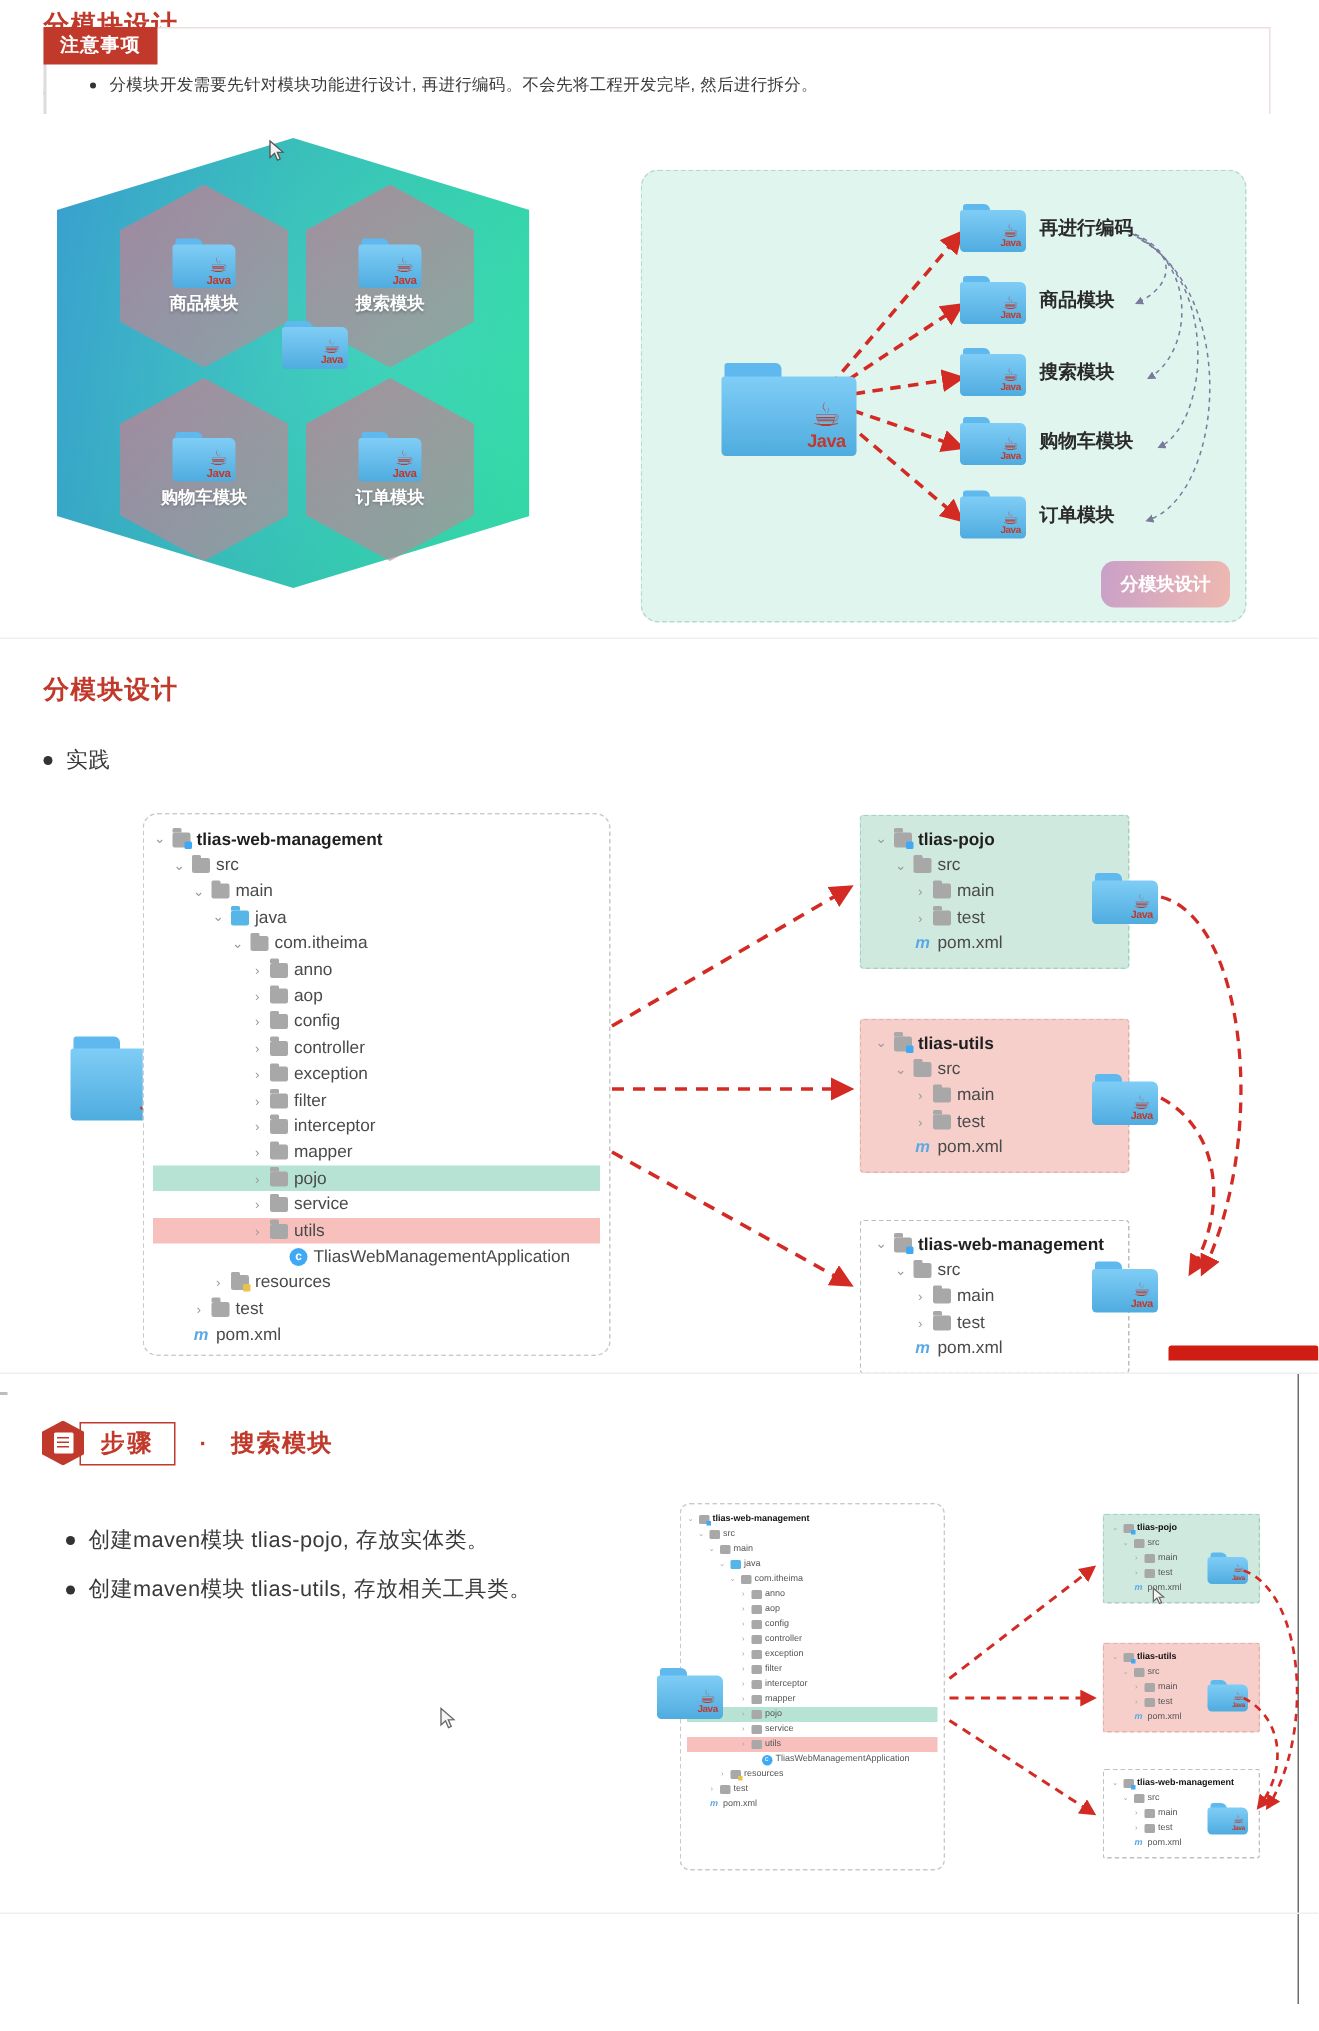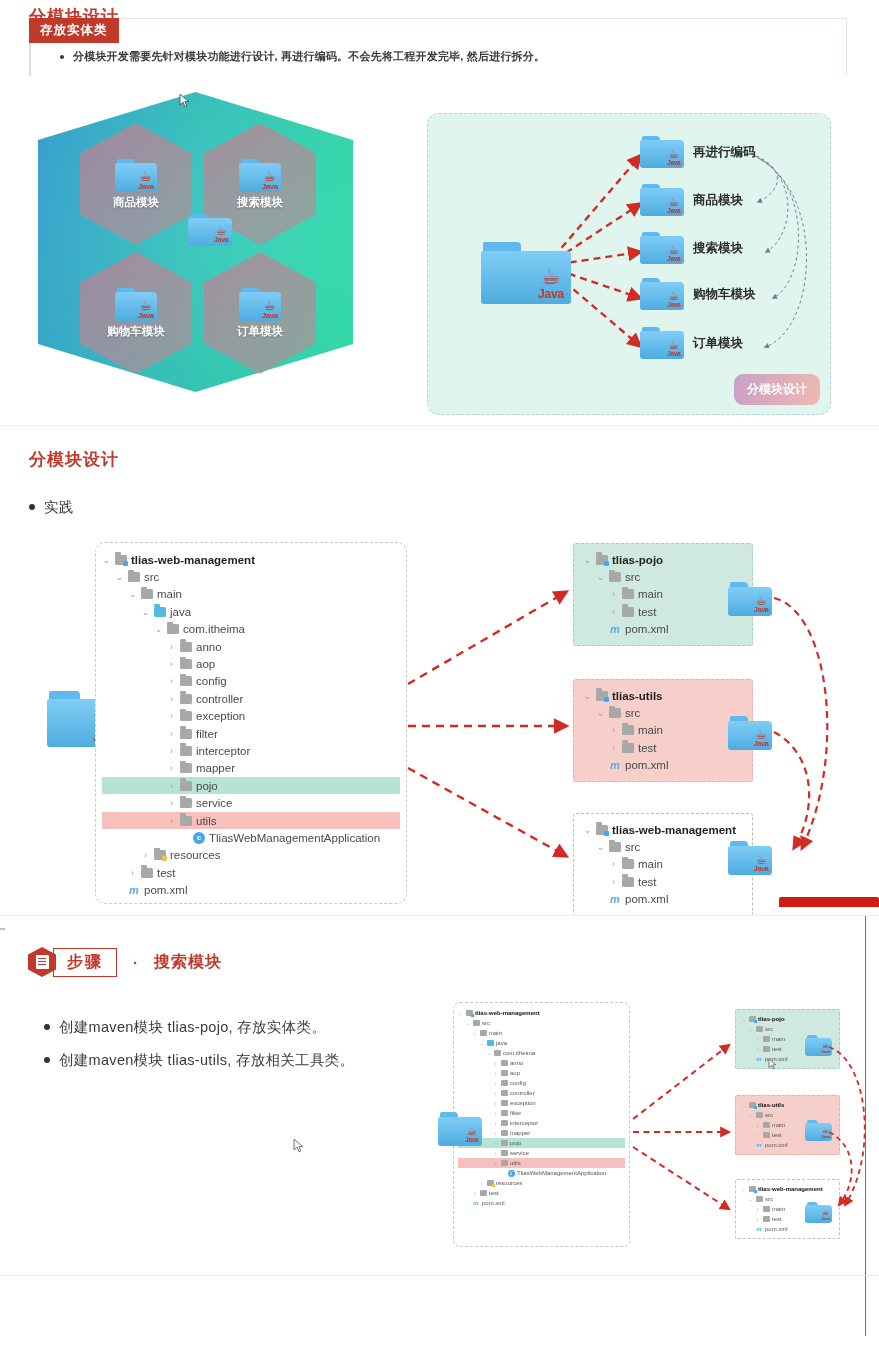--- a/index.html
+++ b/index.html
@@ -161,21 +161,21 @@
   .notice{
     position:absolute;left:29px;top:18px;width:818px;height:58px;
     border-left:2px solid #dcdcdc;border-top:1px solid #f0dede;border-right:1px solid #f0dede;
     background:#fff;box-sizing:border-box;
   }
   .notice-tag{
     position:absolute;left:29px;top:18px;
     background:#c0392b;color:#fff;font-size:12.5px;font-weight:bold;
     padding:4px 11px;letter-spacing:1px;
   }
-  .notice-body{position:absolute;left:60px;top:49px;display:flex;align-items:flex-start;gap:9px;font-weight:bold;}
+  .notice-body{position:absolute;left:60px;top:49px;display:flex;align-items:flex-start;gap:9px;}
   .notice-body .dot{width:4px;height:4px;margin-top:6px;}
   .notice-body .txt{font-size:11px;color:#3a3a3a;letter-spacing:.2px;}
 
   .cursor{position:absolute;width:11px;height:15px;pointer-events:none;}
   .redbar-clip{position:absolute;left:779px;top:897px;width:100px;height:10px;background:#cf1d14;border-radius:2px 2px 0 0;}
   .left-tick{position:absolute;left:0;top:928px;width:5px;height:2px;background:#bdbdbd;}
   .right-rule{position:absolute;left:865px;top:916px;width:1px;height:420px;background:#6f6f6f;}
 </style>
 </head>
 <body>
@@ -875,19 +875,19 @@
       </g>
     </svg>
 
     <svg class="cursor" style="left:325px;top:61px;width:9px;height:12px;" viewBox="0 0 11 15">
       <path d="M1,1 L1,12 L4,9.2 L6,13.8 L7.8,13 L5.9,8.6 L9.6,8.4 z" fill="#f4f4f4" stroke="#666" stroke-width="1"></path>
     </svg>
   </div>
 
   <div id="sec4"></div>
   <div class="notice"></div>
-  <div class="notice-tag">存放实体类</div>
+  <div class="notice-tag">注意事项</div>
   <div class="notice-body">
     <span class="dot"></span>
     <span class="txt">分模块开发需要先针对模块功能进行设计, 再进行编码。不会先将工程开发完毕, 然后进行拆分。</span>
   </div>
 
 </div>
 
 </body></html>

